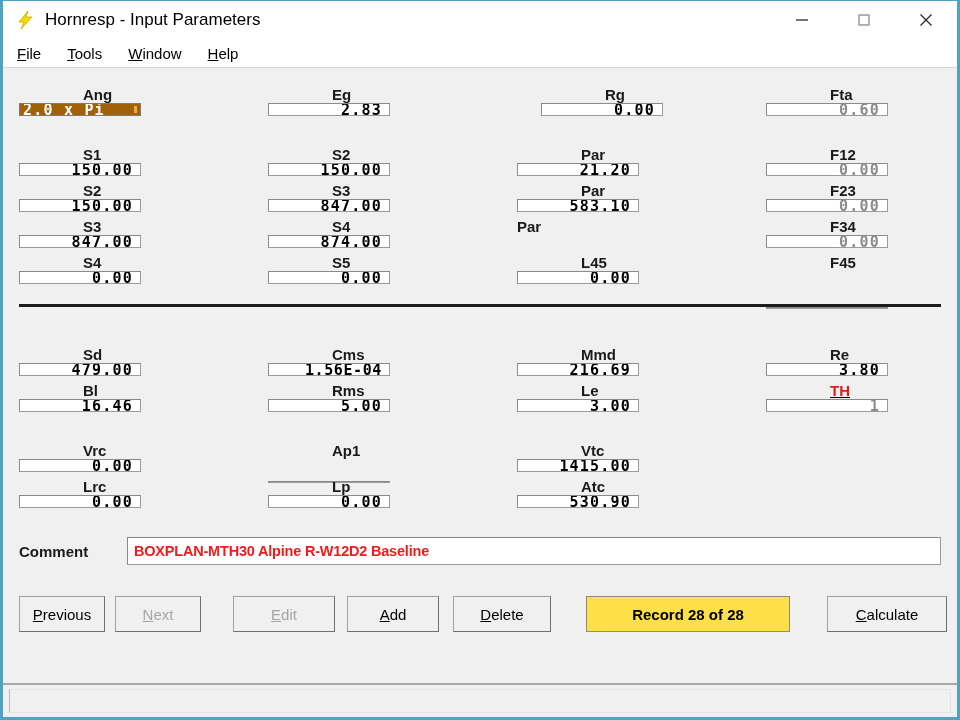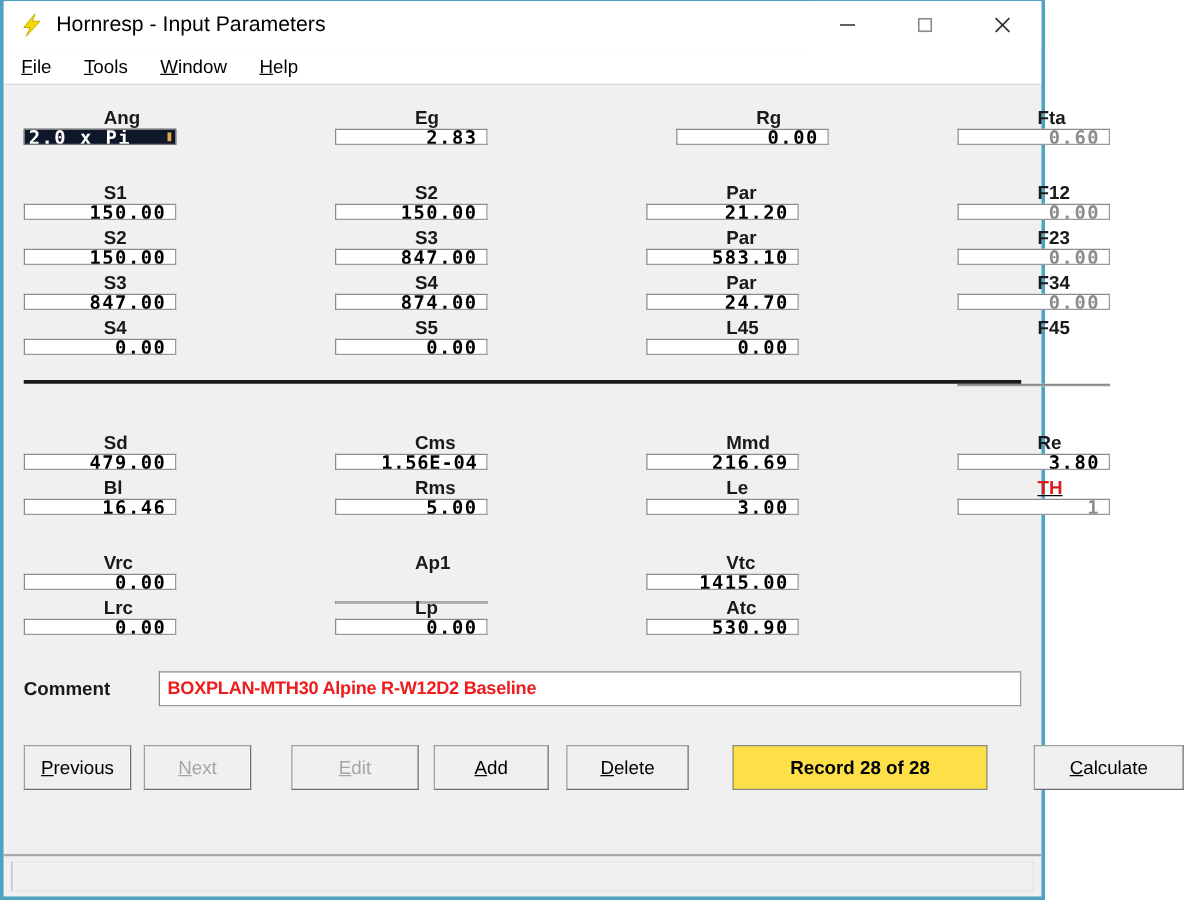--- a/index.html
+++ b/index.html
@@ -9,21 +9,21 @@
   }
   body {
     width: 960px;
     height: 720px;
     font-family: "Liberation Sans", sans-serif;
     overflow: hidden;
   }
 
   #window {
     position: relative;
-    width: 836px;
+    width: 960px;
     height: 720px;
     box-sizing: border-box;
     background: #f0f0f0;
     border: 1px solid #4ea3c0;
     border-left-width: 3px;
     border-right-width: 3px;
     border-bottom-width: 3px;
     border-top-width: 1px;
     display: flex;
     flex-direction: column;
@@ -129,21 +129,21 @@
     font-family: "DejaVu Sans Mono", monospace;
     font-size: 15px;
     font-weight: bold;
     color: #000000;
     letter-spacing: 1.2px;
     overflow: hidden;
     white-space: nowrap;
   }
   .fbox.disabled { color: #8c8c8c; }
   .fbox.selected {
-    background: #0f172a;
+    background: #a16207;
     color: #ffffff;
     border: 1px solid #7a7a7a;
     justify-content: flex-start;
     padding-left: 3px;
     position: relative;
   }
   .fbox.selected .caret {
     position: absolute;
     right: 3px;
     top: 2px;
@@ -355,21 +355,20 @@
     <div class="frow" style="left:16px; top:150px;">
       <div class="flabel">S3</div>
       <div class="fbox">847.00</div>
     </div>
     <div class="frow" style="left:265px; top:150px;">
       <div class="flabel">S4</div>
       <div class="fbox">874.00</div>
     </div>
     <div class="frow" style="left:514px; top:150px;">
       <div class="flabel">Par</div>
-      <div class="fbox">24.70</div>
     </div>
     <div class="frow" style="left:763px; top:150px;">
       <div class="flabel">F34</div>
       <div class="fbox disabled">0.00</div>
     </div>
 
     <div class="frow" style="left:16px; top:186px;">
       <div class="flabel">S4</div>
       <div class="fbox">0.00</div>
     </div>

